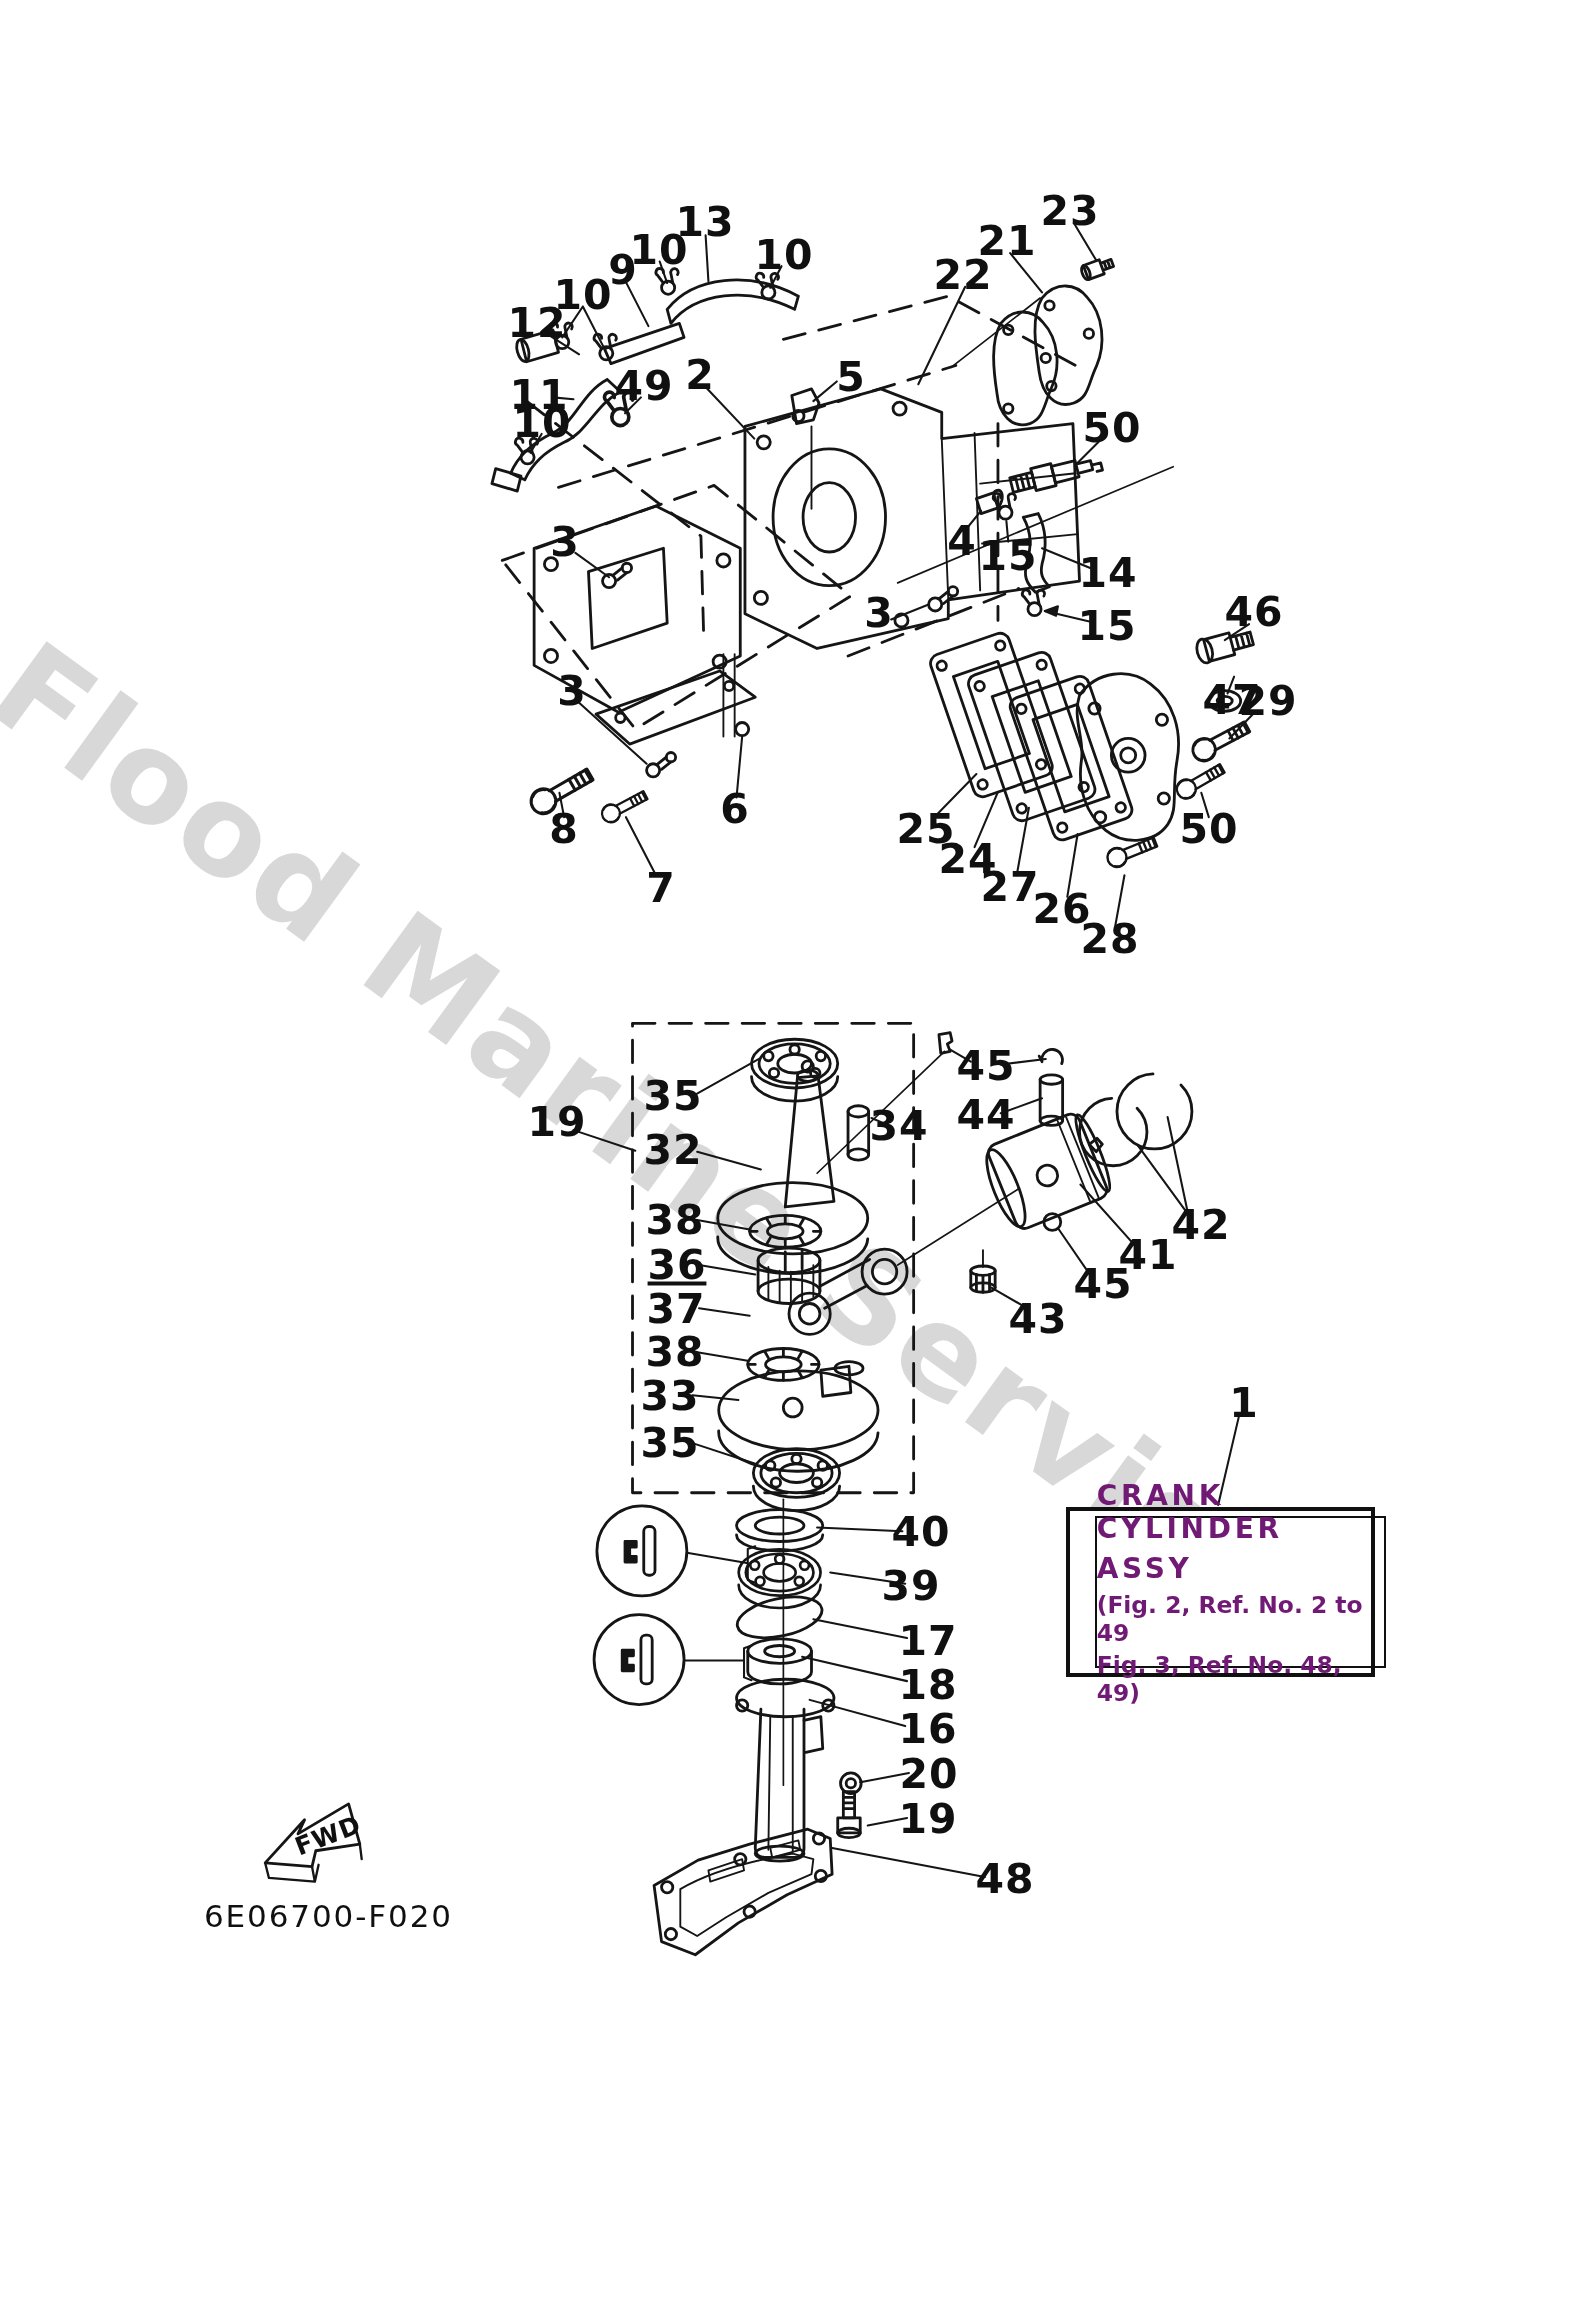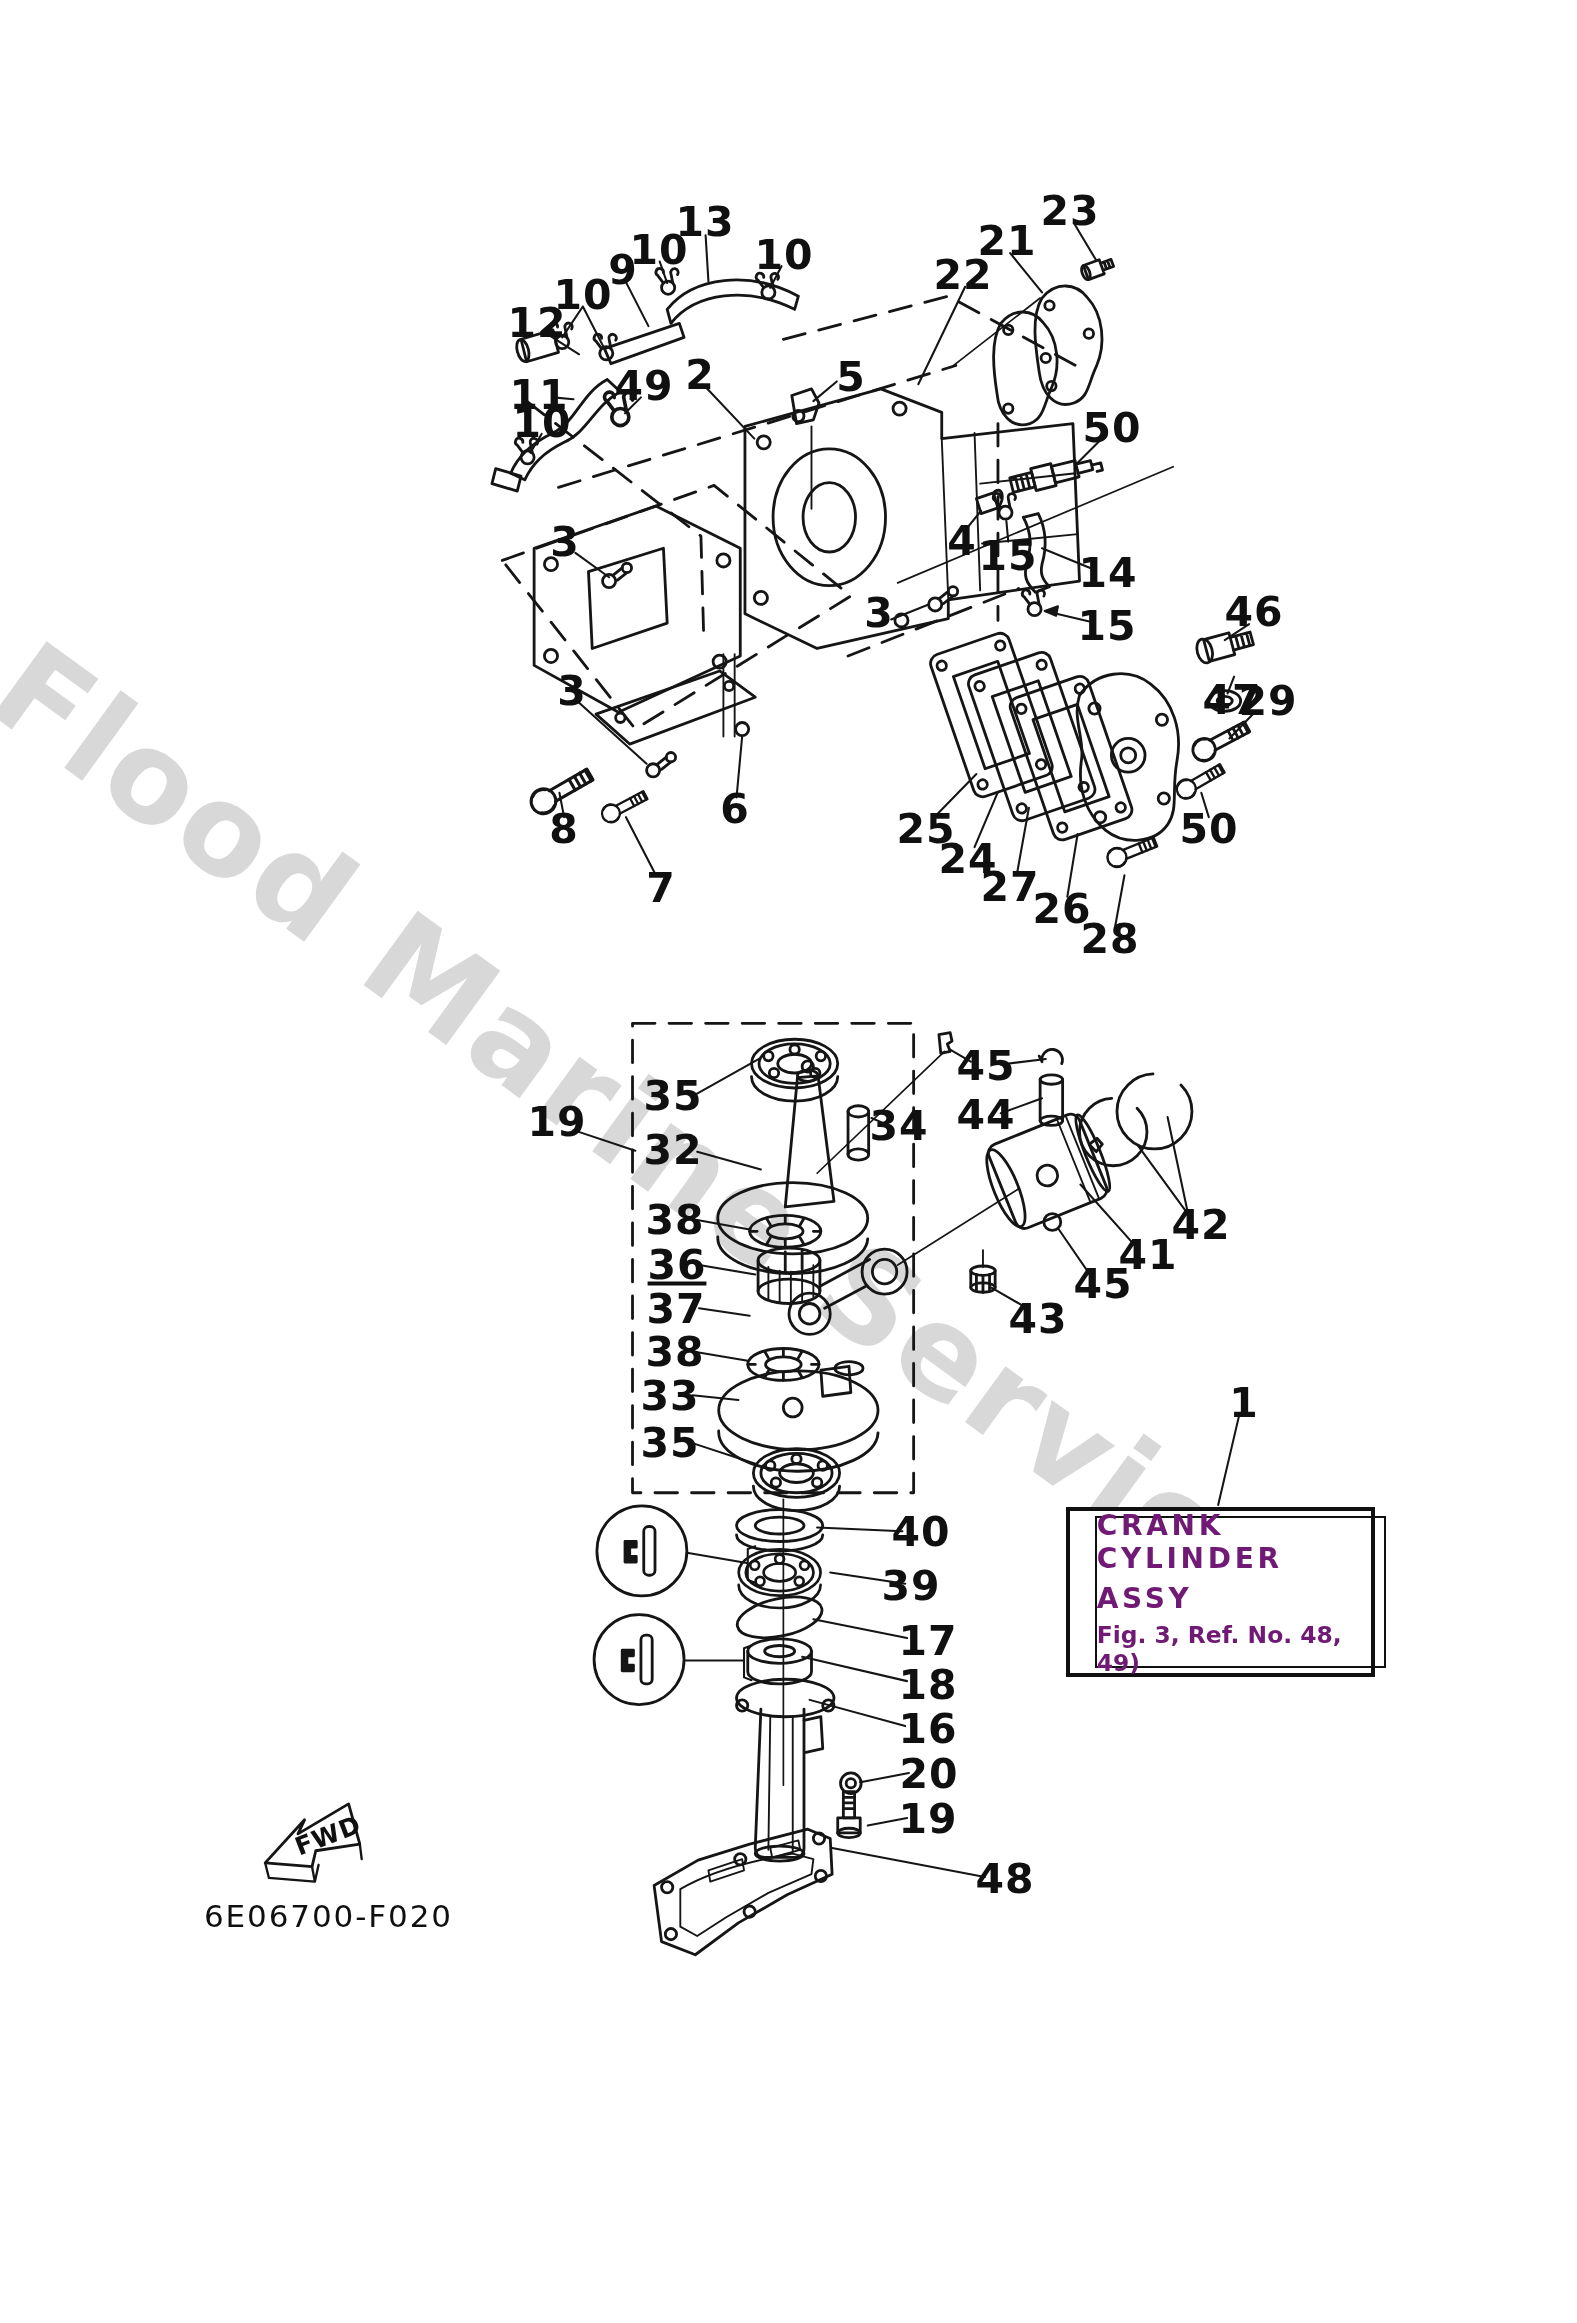--- a/index.html
+++ b/index.html
@@ -461,20 +461,21 @@
       <div class="callout" style="left: 928px; top: 1729px;">16</div>
       <div class="callout" style="left: 929px; top: 1774px;">20</div>
       <div class="callout" style="left: 928px; top: 1819px;">19</div>
       <div class="callout" style="left: 1005px; top: 1879px;">48</div>
     </div>
 
   <div class="titlebox">
     <div class="tb-inner">
       <div class="tb-l1">CRANK CYLINDER</div>
       <div class="tb-l1">ASSY</div>
+      <div class="tb-l3">(Fig. 2, Ref. No. 2 to 49</div>
       <div class="tb-l3">Fig. 3, Ref. No. 48, 49)</div>
     </div>
   </div>
 
   <div class="fwd">FWD</div>
   <div class="code">6E06700-F020</div>
 </div>
 
 
 </body></html>

